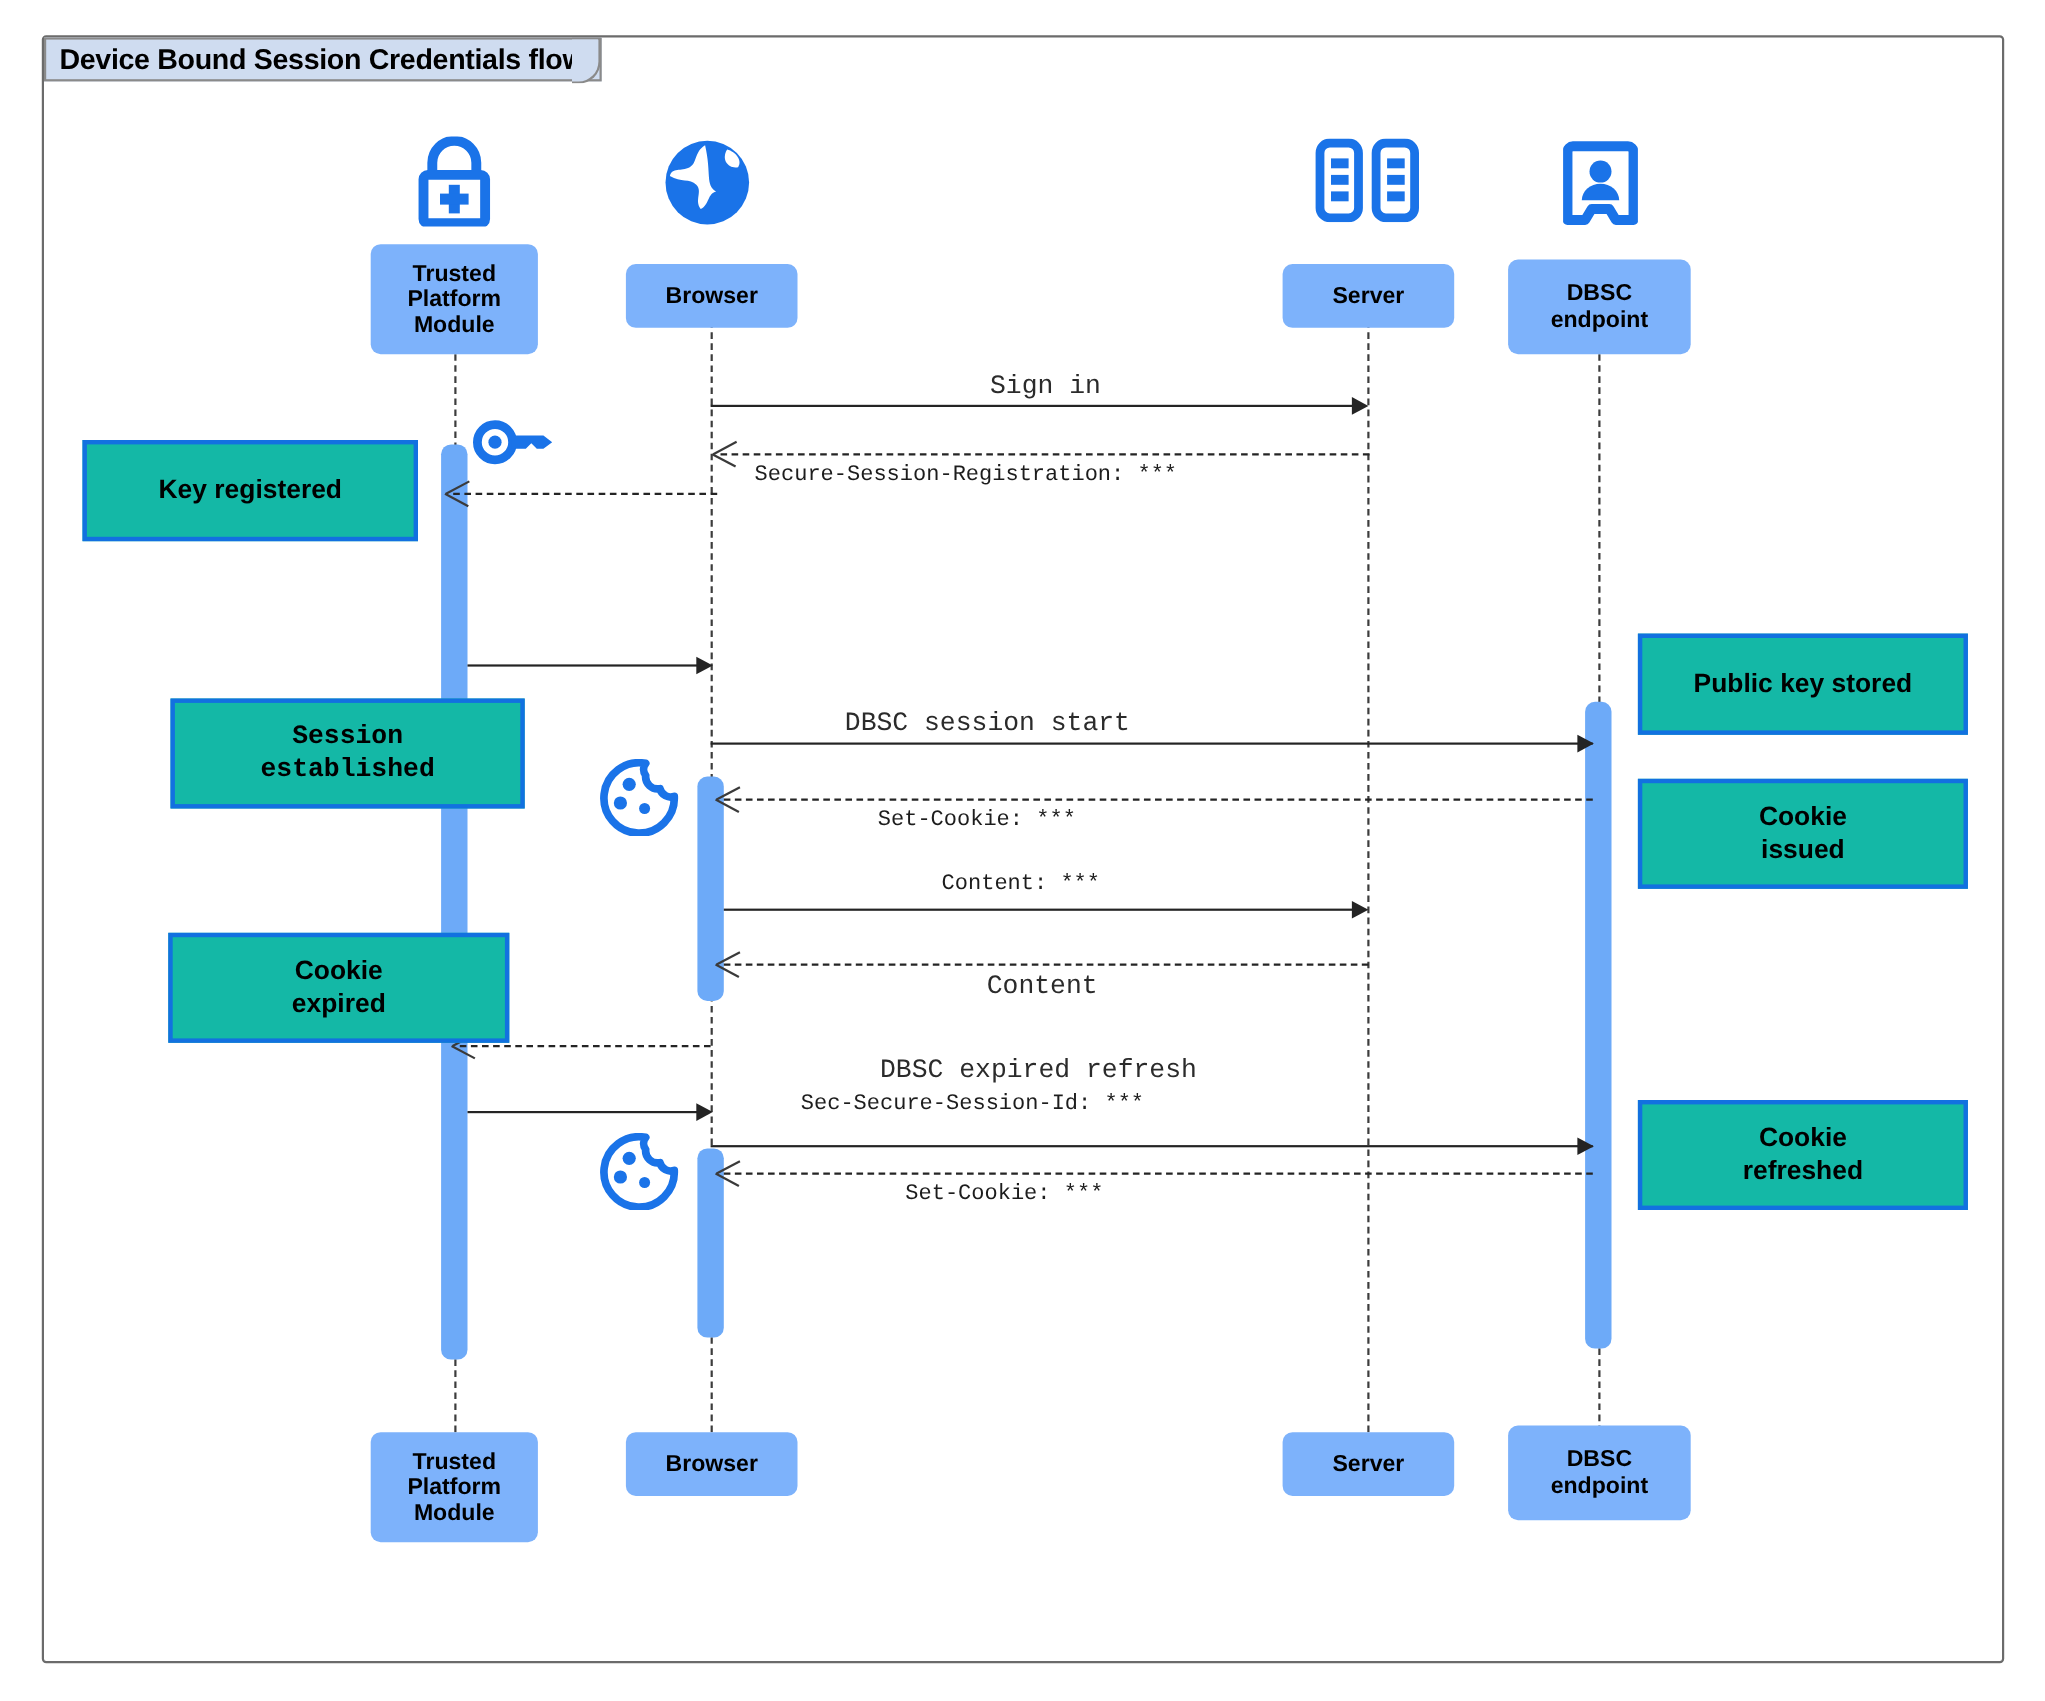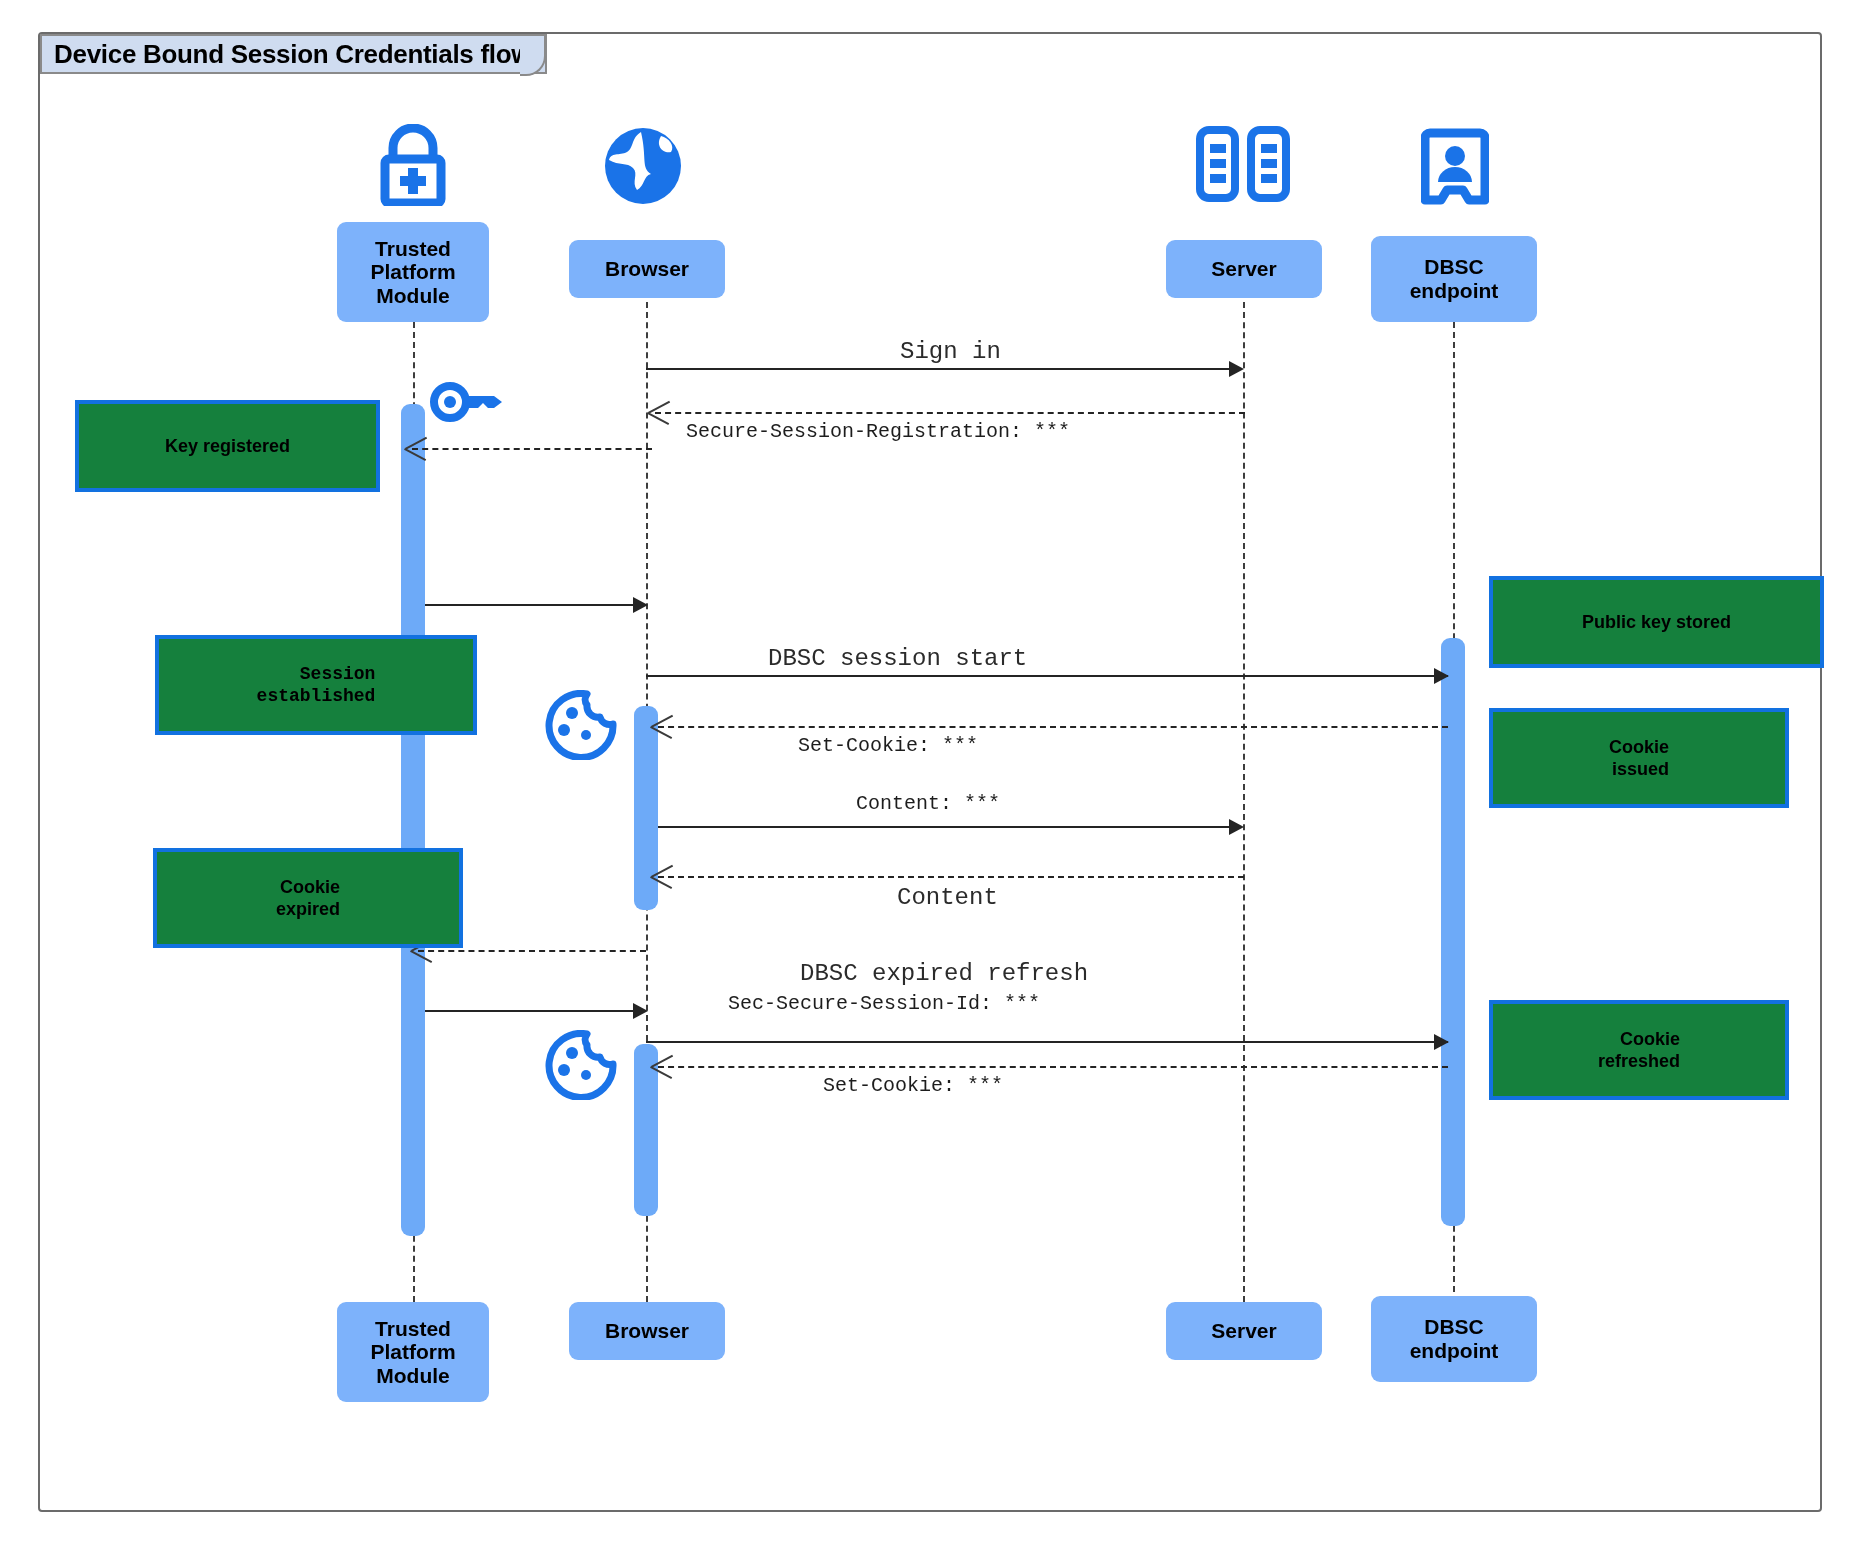--- a/index.html
+++ b/index.html
@@ -23,23 +23,23 @@
 
   
   .pbox{position:absolute;background:#7db2fb;border-radius:9px;display:flex;
         align-items:center;justify-content:center;text-align:center;
         font-weight:bold;color:#000;font-size:21px;line-height:1.12;box-sizing:border-box;}
 
   
   .act{position:absolute;background:#6daaf8;border-radius:9px;}
 
   
-  .note{position:absolute;background:#15803d;border:4px solid #1271e0;box-sizing:border-box;
-        display:flex;align-items:center;justify-content:center;text-align:right;
-        font-weight:bold;color:#000;font-size:18px;line-height:1.25;}
+  .note{position:absolute;background:#14b8a6;border:4px solid #1271e0;box-sizing:border-box;
+        display:flex;align-items:center;justify-content:center;text-align:center;
+        font-weight:bold;color:#000;font-size:24px;line-height:1.25;}
 
   
   .msg-line{position:absolute;height:0;border-top:2px solid #242424;}
   .msg-line.dashed{border-top:2px dashed #242424;}
   .arrowhead-r{position:absolute;width:0;height:0;border-top:8px solid transparent;
                border-bottom:8px solid transparent;border-left:15px solid #242424;}
   .arrowhead-l-open{position:absolute;width:20px;height:26px;}
   .arrowhead-l-open::before,.arrowhead-l-open::after{content:"";position:absolute;left:0;top:13px;
       width:24px;height:0;border-top:2px solid #3a3a3a;transform-origin:0 0;}
   .arrowhead-l-open::before{transform:rotate(-28deg);}
@@ -214,21 +214,21 @@
       <span>Session</span><br><span>established</span>
     </span>
   </div>
 
   <div class="note" style="left:153px;top:848px;width:310px;height:100px;">
     <span>
       <span>Cookie</span><br><span>expired</span>
     </span>
   </div>
 
-  <div class="note" style="left:1489px;top:576px;width:335px;height:92px;">
+  <div class="note" style="left:1489px;top:576px;width:300px;height:92px;">
     <span>Public key stored</span>
   </div>
 
   <div class="note" style="left:1489px;top:708px;width:300px;height:100px;">
     <span>
       <span>Cookie</span><br><span>issued</span>
     </span>
   </div>
 
   <div class="note" style="left:1489px;top:1000px;width:300px;height:100px;">

